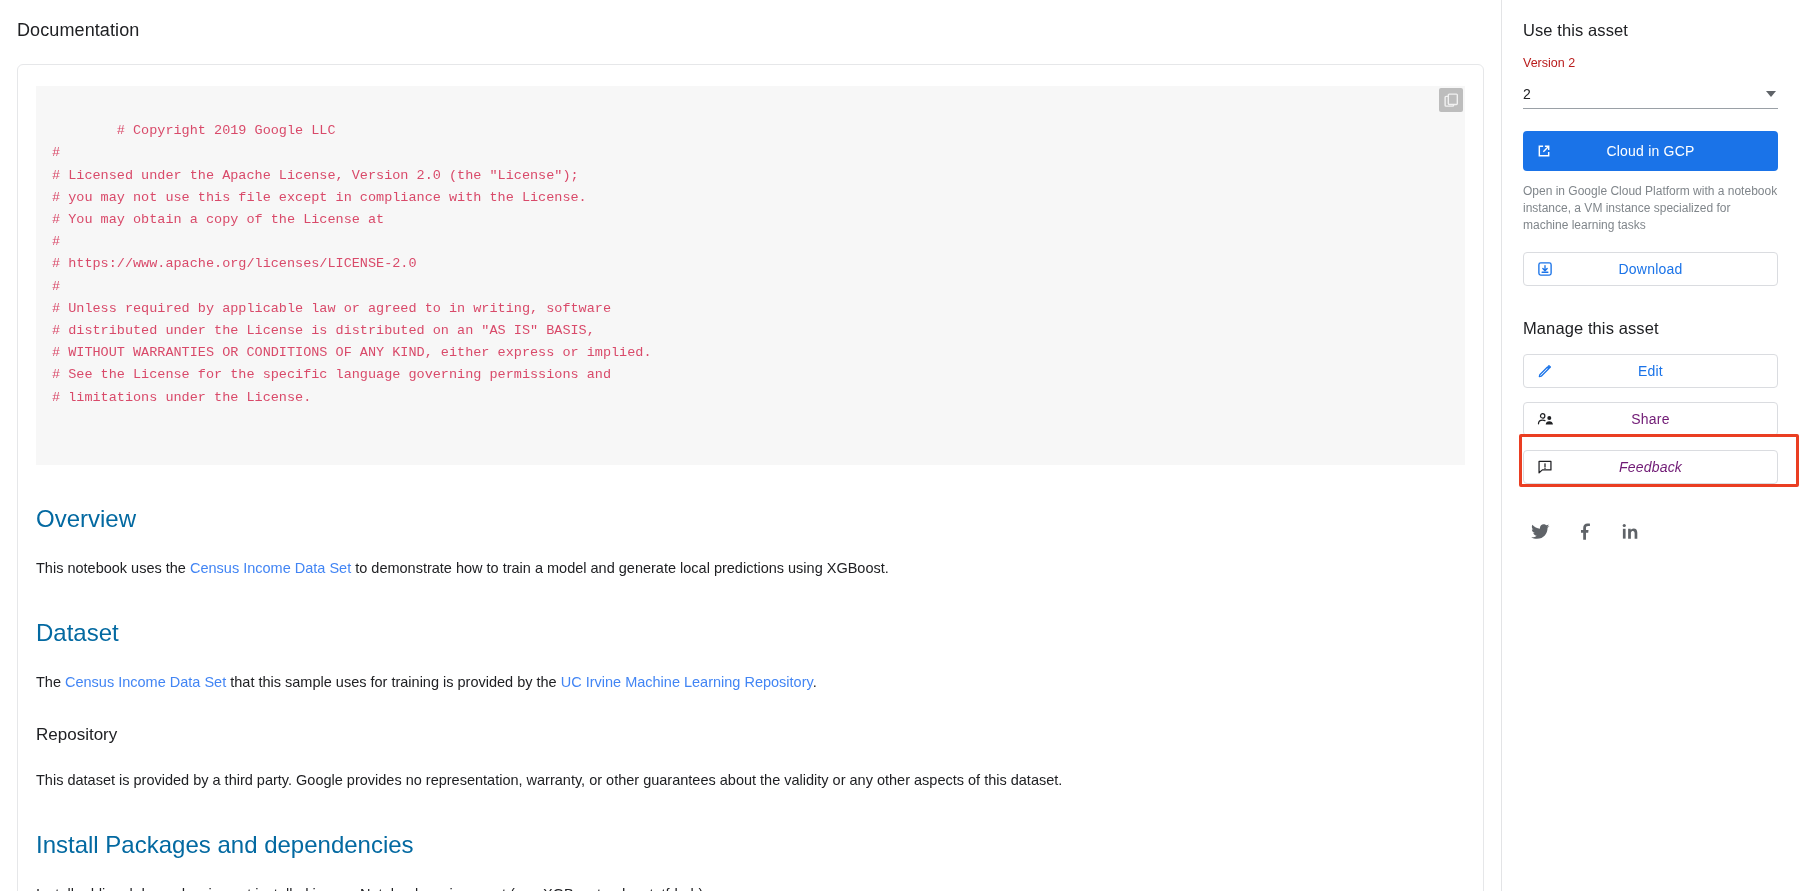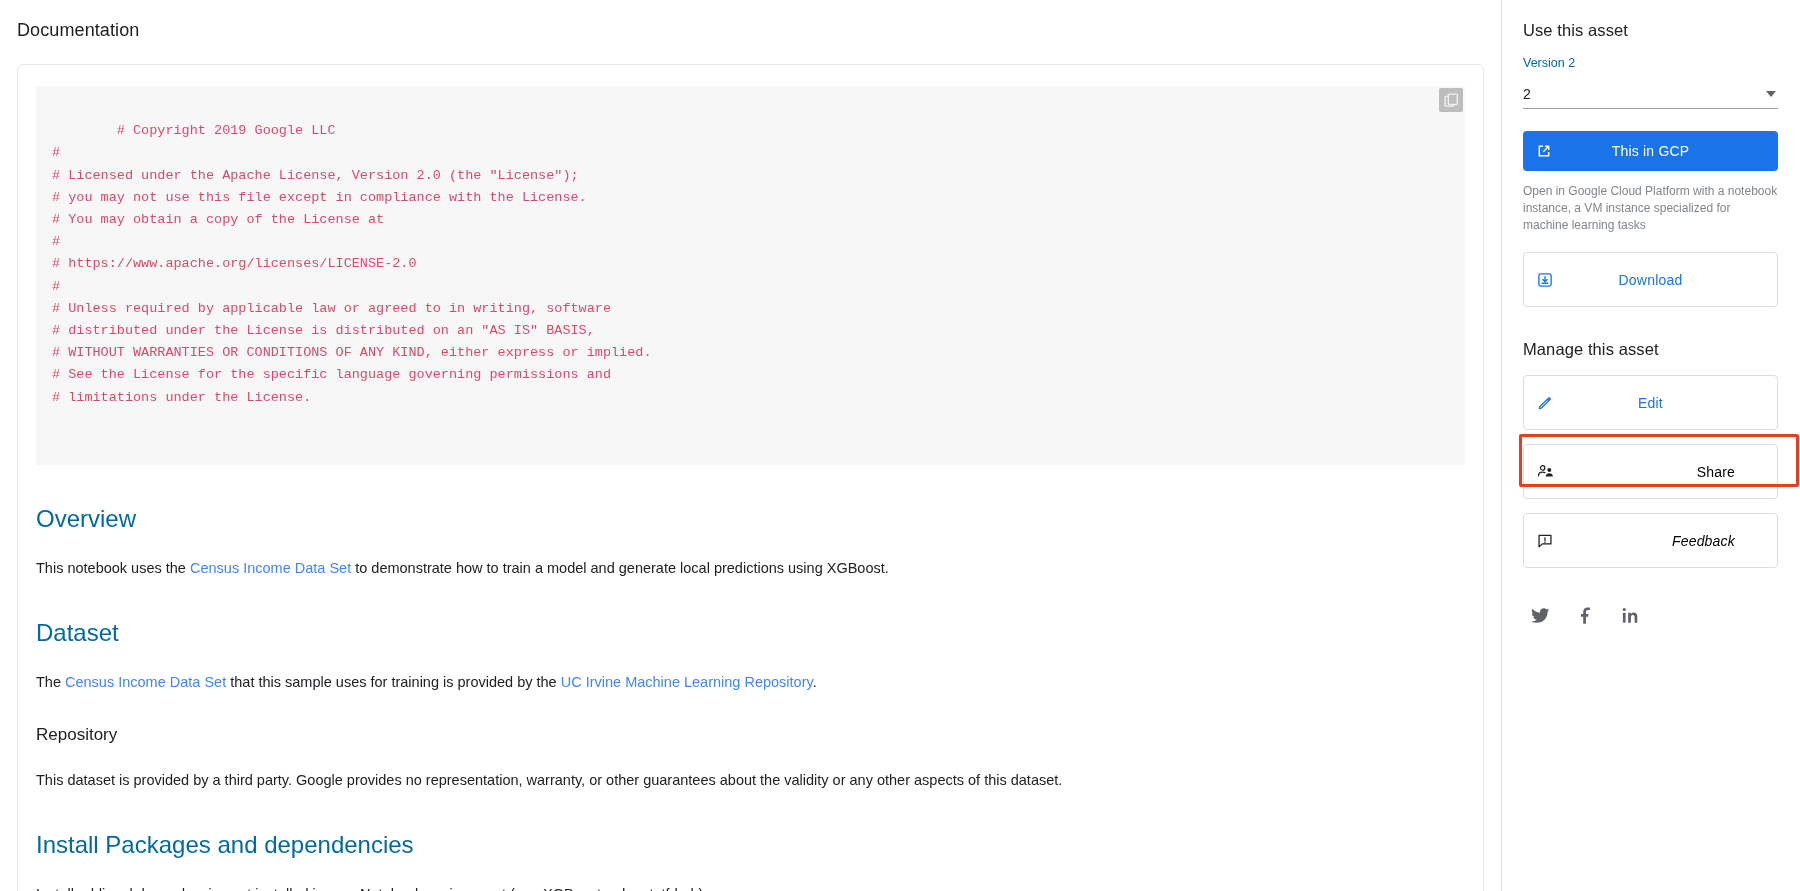--- a/index.html
+++ b/index.html
@@ -114,21 +114,21 @@
     font-size: 16.5px;
     line-height: 24px;
     font-weight: 500;
     color: #202124;
     margin: 4px 0 0 0;
     letter-spacing: .1px;
   }
   .side-label {
     font-size: 12.5px;
     line-height: 18px;
-    color: #0369a1;
+    color: #b91c1c;
     margin: 12px 0 0 0;
   }
   .select-row {
     margin-top: 8px;
     border-bottom: 1px solid #9aa0a6;
     height: 28px;
     display: flex;
     align-items: center;
     justify-content: space-between;
     cursor: pointer;
@@ -139,21 +139,21 @@
   }
   .caret {
     width: 0; height: 0;
     border-left: 5px solid transparent;
     border-right: 5px solid transparent;
     border-top: 6px solid #5f6368;
     margin-right: 2px;
   }
   .btn {
     margin-top: 16px;
-    height: 55px;
+    height: 34px;
     border-radius: 4px;
     display: flex;
     align-items: center;
     box-sizing: border-box;
     cursor: pointer;
     position: relative;
   }
   .btn-primary {
     background: #1a73e8;
     color: #ffffff;
@@ -174,21 +174,21 @@
   }
   .btn .blabel {
     flex: 1;
     text-align: center;
     font-size: 14px;
     font-weight: 500;
     letter-spacing: .2px;
     padding-right: 42px;
   }
   .blabel.blue { color: #1a73e8; }
-  .blabel.dark { color: #000000; text-align: right; }
+  .blabel.dark { color: #701a75; }
   .side-desc {
     font-size: 12px;
     line-height: 17px;
     color: #80868b;
     margin-top: 12px;
   }
   .side-h2 {
     font-size: 16.5px;
     line-height: 24px;
     font-weight: 500;
@@ -278,21 +278,21 @@
       <span class="caret"></span>
     </div>
 
     <div class="btn btn-primary">
       <span class="bicon">
         <svg width="18" height="18" viewBox="0 0 20 20" aria-hidden="true">
           <path d="M4 4h5v1.6H5.6v8.8h8.8V11H16v5H4V4z" fill="#ffffff"></path>
           <path d="M11 4h5v5h-1.6V6.7l-4.6 4.6-1.1-1.1 4.6-4.6H11V4z" fill="#ffffff"></path>
         </svg>
       </span>
-      <span class="blabel" style="color:#ffffff;">This in GCP</span>
+      <span class="blabel" style="color:#ffffff;">Cloud in GCP</span>
     </div>
 
     <div class="side-desc">Open in Google Cloud Platform with a notebook instance, a VM instance specialized for machine learning tasks</div>
 
     <div class="btn btn-outline" style="margin-top:18px;">
       <span class="bicon">
         <svg width="18" height="18" viewBox="0 0 20 20" aria-hidden="true">
           <rect x="3.2" y="3.2" width="13.6" height="13.6" rx="2" fill="none" stroke="#1a73e8" stroke-width="1.5"></rect>
           <path d="M10 6.2v5.3M7.6 9.4L10 11.9l2.4-2.5" fill="none" stroke="#1a73e8" stroke-width="1.5" stroke-linecap="round" stroke-linejoin="round"></path>
           <path d="M6.8 13.6h6.4" stroke="#1a73e8" stroke-width="1.5" stroke-linecap="round"></path>

